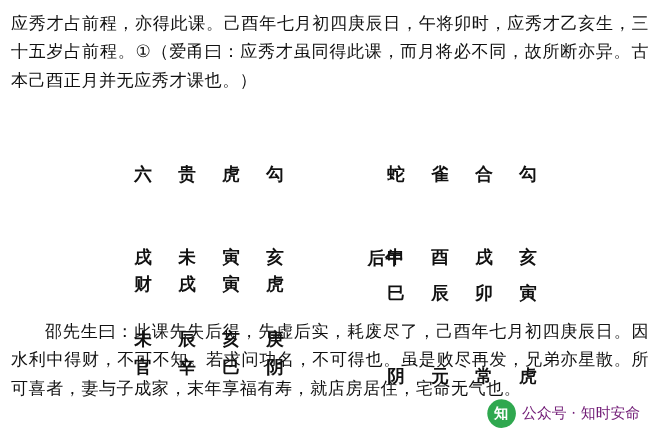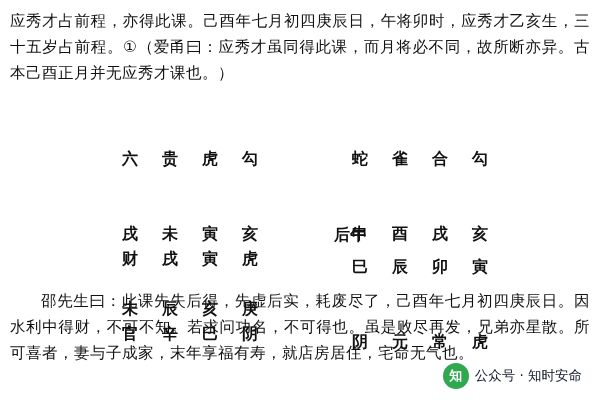--- a/index.html
+++ b/index.html
@@ -101,21 +101,21 @@
     background: #2fa84f;
     display: flex;
     align-items: center;
     justify-content: center;
     color: #ffffff;
     font-size: 13px;
     font-weight: bold;
   }
   .wm-text {
     font-size: 13.5px;
-    color: #0f172a;
+    color: #701a75;
   }
 </style>
 </head>
 <body>
 
 <div class="page">
 
   <div class="para para-top">应秀才占前程，亦得此课。己酉年七月初四庚辰日，午将卯时，应秀才乙亥生，三十五岁占前程。①（爱甬曰：应秀才虽同得此课，而月将必不同，故所断亦异。古本己酉正月并无应秀才课也。）</div>
 
   <div class="grids">

